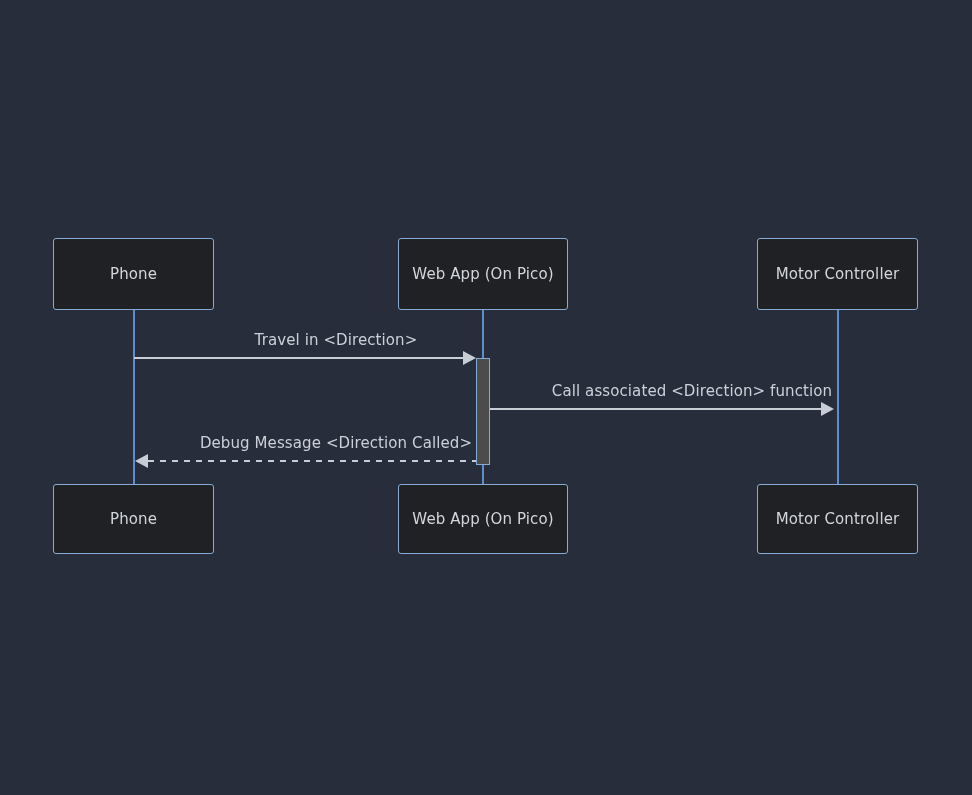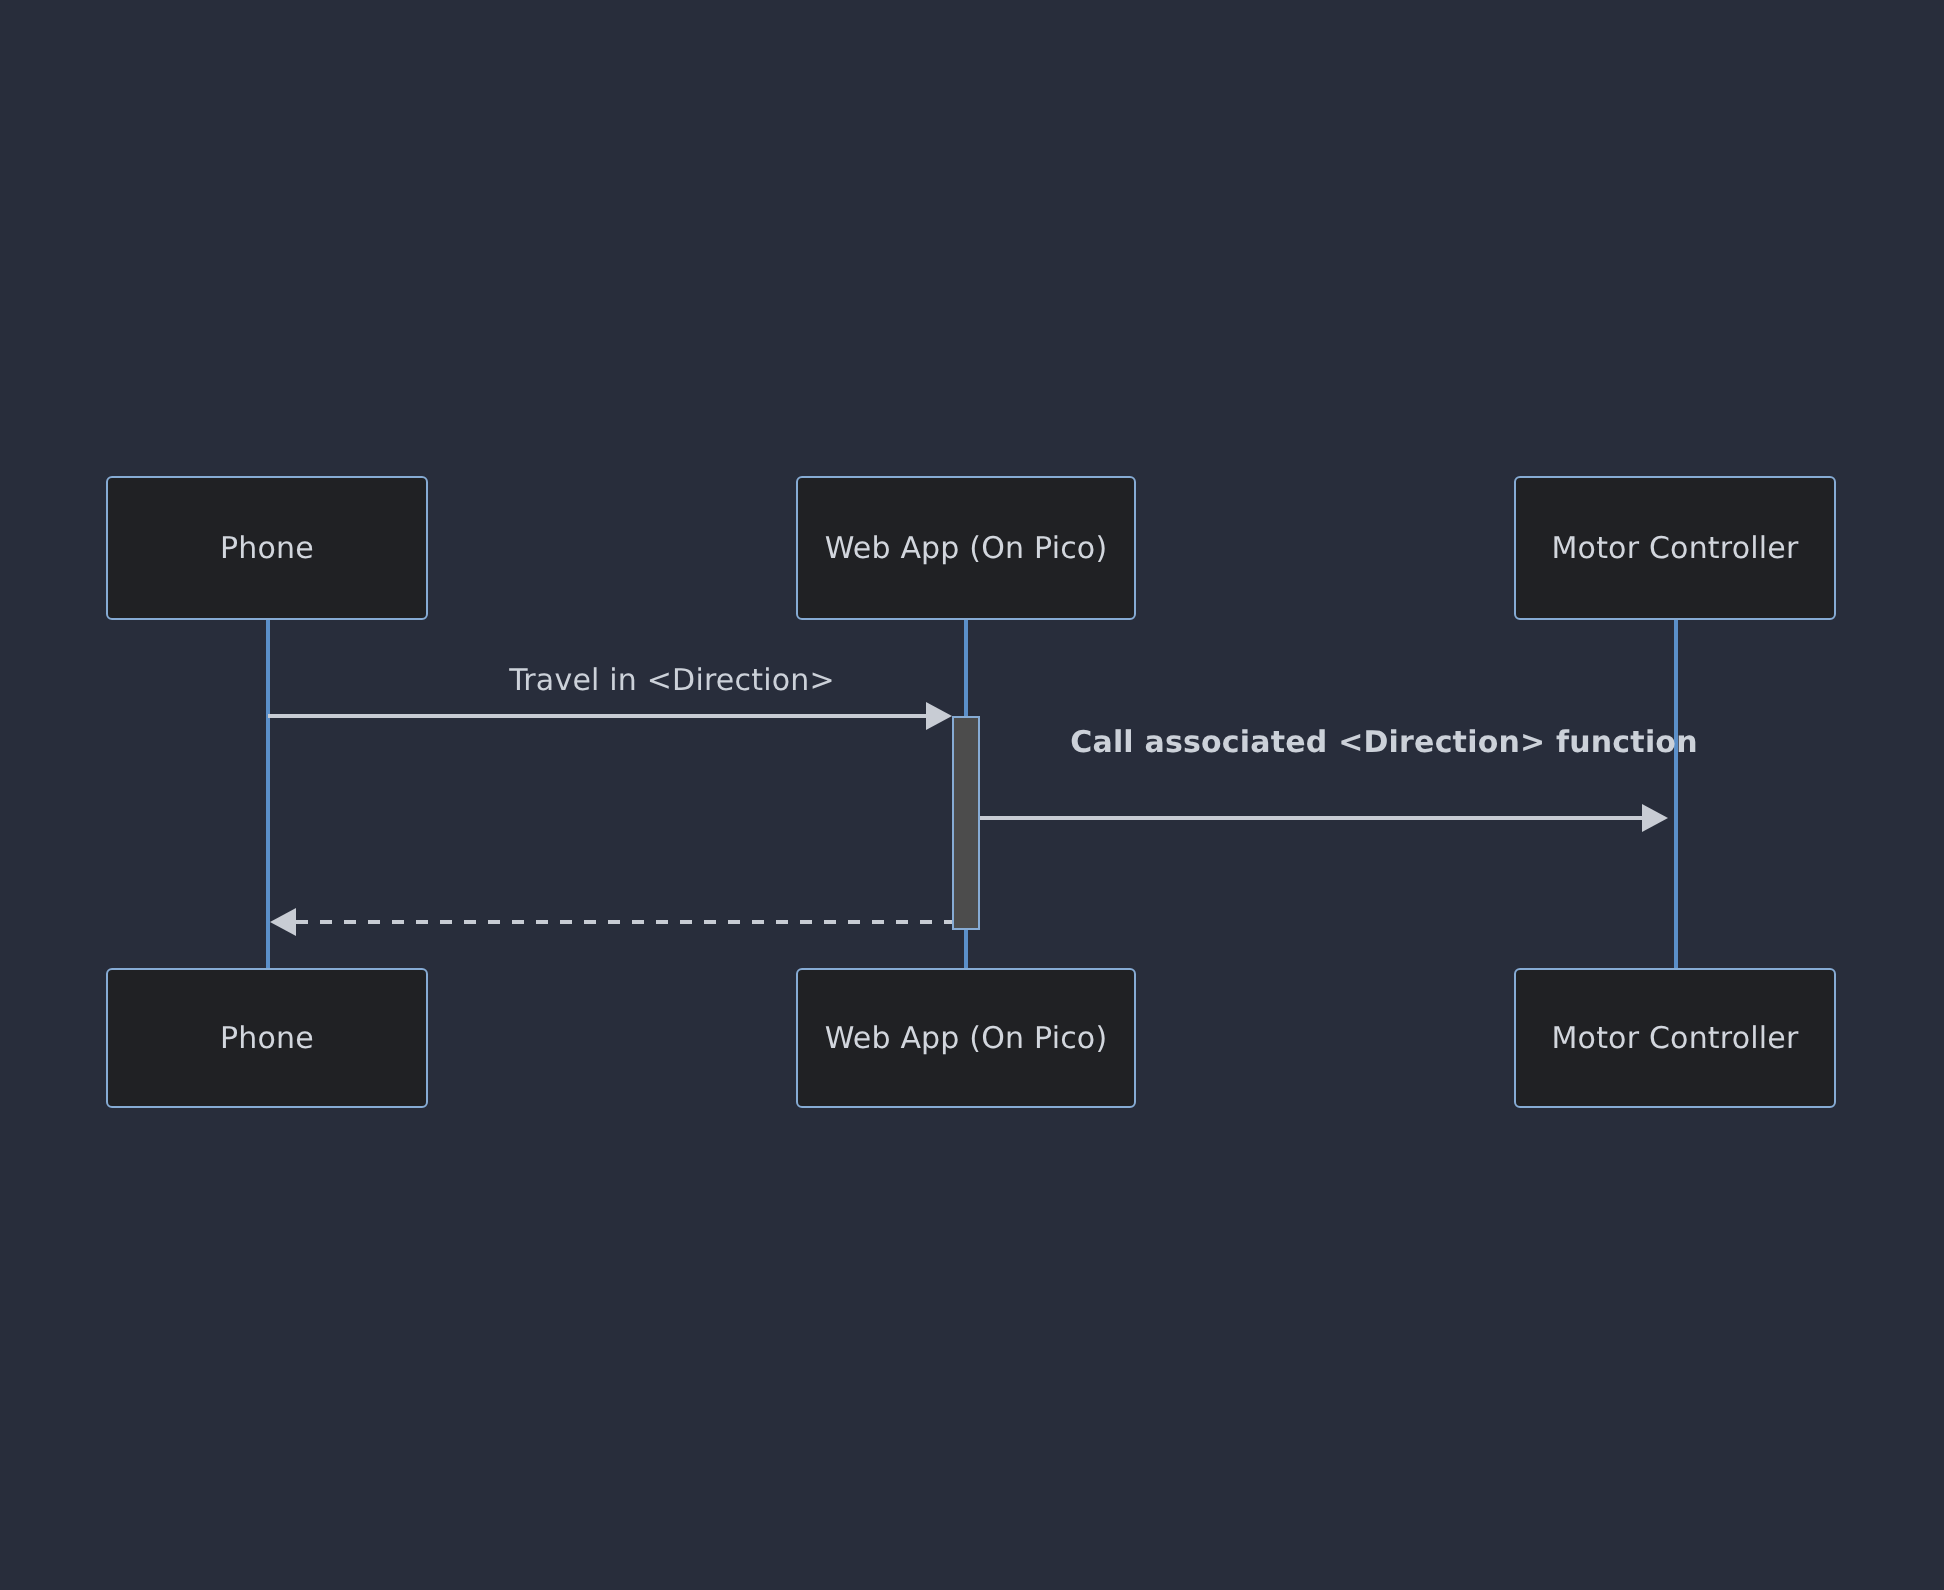--- a/index.html
+++ b/index.html
@@ -102,24 +102,25 @@
   <div class="participant-box" style="left:757px; top:238px; width:161px; height:72px;">
     <span>Motor Controller</span>
   </div>
 
   <div class="activation" style="left:476px; top:358px; width:14px; height:107px;"></div>
 
   <div class="msg-label" style="left:134px; top:331px; width:348px;">Travel in &lt;Direction&gt;</div>
   <div class="msg msg-solid" style="left:134px; top:357px; width:330px;"></div>
   <div class="arrowhead arrow-right" style="left:463px; top:351px;"></div>
 
-  <div class="msg-label" style="left:490px; top:362px; width:348px;font-weight:bold;">Call associated &lt;Direction&gt; function</div>
+  <div class="msg-label" style="left:490px; top:382px; width:348px;">Call associated &lt;Direction&gt; function</div>
   <div class="msg msg-solid" style="left:490px; top:408px; width:332px;"></div>
   <div class="arrowhead arrow-right" style="left:821px; top:402px;"></div>
 
+  <div class="msg-label" style="left:134px; top:434px; width:348px;">Debug Message &lt;Direction Called&gt;</div>
   <div class="msg msg-dashed" style="left:148px; top:460px; width:328px;"></div>
   <div class="arrowhead arrow-left" style="left:135px; top:454px;"></div>
 
   <div class="participant-box" style="left:53px; top:484px; width:161px; height:70px;">
     <span>Phone</span>
   </div>
 
   <div class="participant-box" style="left:398px; top:484px; width:170px; height:70px;">
     <span>Web App (On Pico)</span>
   </div>

